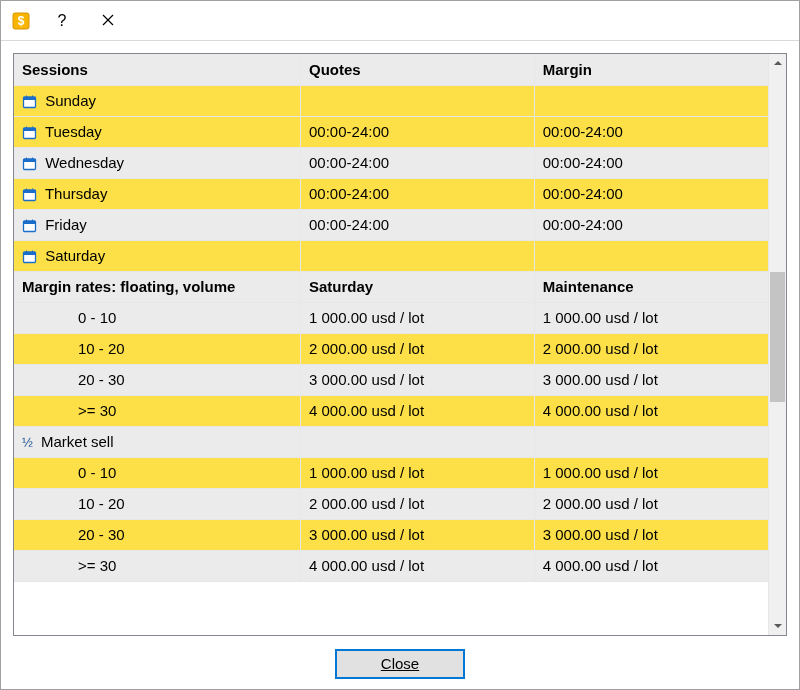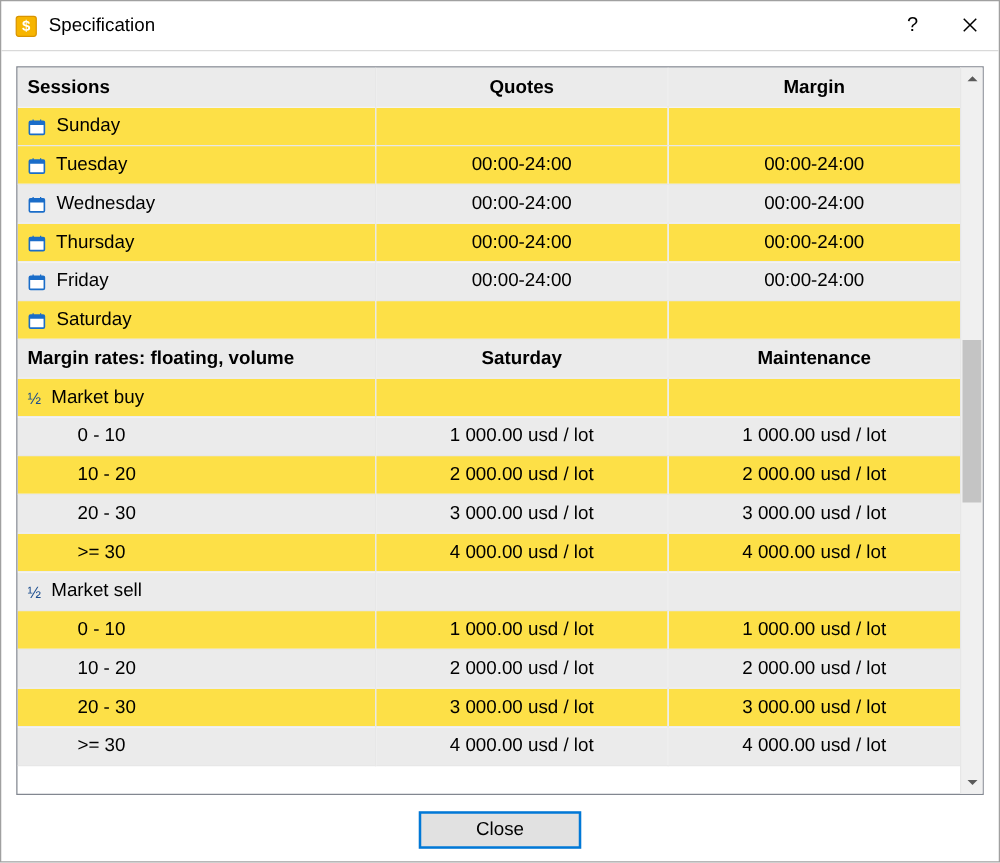--- a/index.html
+++ b/index.html
@@ -69,36 +69,36 @@
     vertical-align:middle;
     white-space:nowrap;
     overflow:hidden;
     text-overflow:ellipsis;
   }
   th {
     font-weight:700;
     text-align:left;
     border-top:none;
   }
-  th.right, td.right { text-align:center; }
+  th.right, td.right { text-align:left; }
   th:first-child, td:first-child { border-left:none; }
   th:last-child,  td:last-child  { border-right:none; }
   tr.shade td, tr.shade th { background:#ebebeb; }
   tr.white td { background:#fde047; }
   tr.header th { background:#ebebeb; }
   td .cal {
     display:inline-flex; align-items:center; margin-right:4px;
     vertical-align:middle;
   }
   td .half {
     display:inline-flex; align-items:center; margin-right:4px;
     font-size:13px; color:#1a4d8f; font-weight:400;
     vertical-align:middle;
   }
-  td.indent { padding-left:48px; }
+  td.indent { padding-left:64px; }
   
   .scrollbar {
     width:18px;
     background:#f0f0f0;
     position:relative;
     border-left:1px solid #e7e7e7;
     user-select:none;
   }
   .scrollbar .arrow {
     position:absolute;
@@ -119,38 +119,38 @@
   .footer {
     height:55px;
     display:flex; align-items:center; justify-content:center;
   }
   .footer button {
     width:130px; height:30px;
     background:#e1e1e1;
     border:2px solid #0078d7;
     font-size:15px;
     font-family:inherit;
+    text-decoration:underline;
   }
 
   
   .calsvg rect.body { fill:#fff; stroke:#1a6dc9; stroke-width:1.3; }
   .calsvg rect.top  { fill:#1a6dc9; }
   .calsvg line      { stroke:#1a6dc9; stroke-width:1; }
 </style>
 </head>
 <body>
 
 <div class="titlebar">
   <span class="appicon">
     <svg width="18" height="18" viewBox="0 0 18 18">
       <rect x="1" y="1" width="16" height="16" rx="2" fill="#f7b500" stroke="#d99400"></rect>
       <text x="9" y="13" text-anchor="middle" font-size="12" font-weight="700" fill="#fff" font-family="Arial">$</text>
     </svg>
   </span>
-  <span class="title">Specification</span>
   <div class="caption-btn help">
     <span>?</span>
   </div>
   <div class="caption-btn">
     <span>
       <svg viewBox="0 0 12 12">
           <path d="M1 1 L11 11 M11 1 L1 11" stroke="#000" stroke-width="1.2" fill="none"></path>
         </svg>
     </span>
   </div>
@@ -240,25 +240,20 @@
                     <line x1="10.5" y1="1.5" x2="10.5" y2="4"></line>
                   </svg>
                 </span> Saturday</td>
               <td class="right"></td>
               <td class="right"></td>
             </tr>
             <tr class="header">
               <th>Margin rates: floating, volume</th>
               <th class="right">Saturday</th>
               <th class="right">Maintenance</th>
-            </tr>
-            <tr class="white">
-              <td><span class="half">½</span> Market buy</td>
-              <td class="right"></td>
-              <td class="right"></td>
             </tr>
             <tr class="shade">
               <td class="indent">0 - 10</td>
               <td class="right">1 000.00 usd / lot</td>
               <td class="right">1 000.00 usd / lot</td>
             </tr>
             <tr class="white">
               <td class="indent">10 - 20</td>
               <td class="right">2 000.00 usd / lot</td>
               <td class="right">2 000.00 usd / lot</td>

